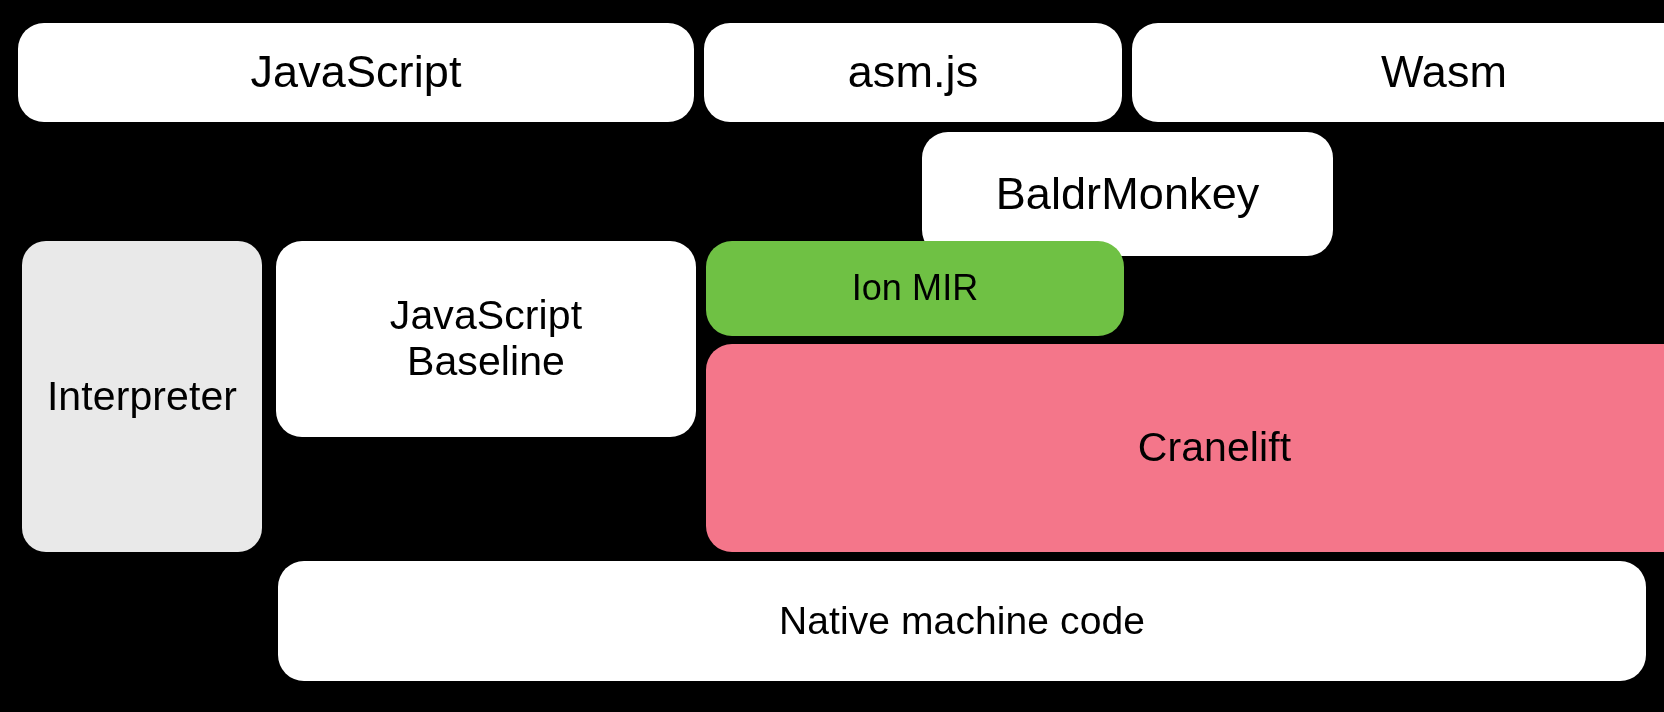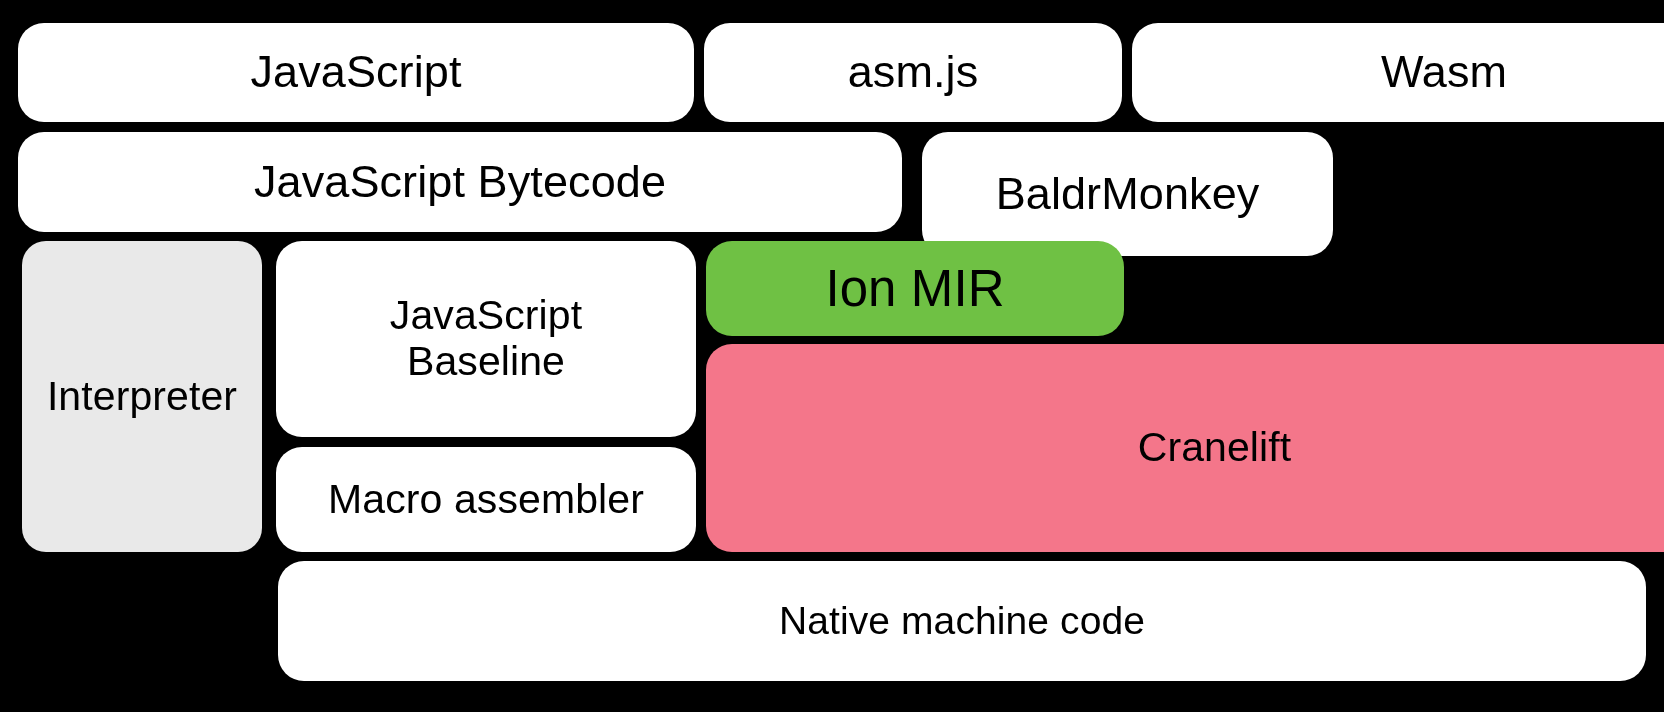--- a/index.html
+++ b/index.html
@@ -42,47 +42,45 @@
   .n-wasm            { left: 1132px; top: 10px;  width: 624px; height: 99px;  font-size: 45px; border-radius: 26px; }
 
   
   .n-js-bytecode     { left: 18px;   top: 119px; width: 884px; height: 100px; font-size: 45px; }
   .n-baldrmonkey     { left: 922px;  top: 119px; width: 411px; height: 124px; font-size: 45px; }
 
   
   .n-interpreter     { left: 22px;   top: 228px; width: 240px; height: 311px; font-size: 41px; border-radius: 24px; }
   .n-js-baseline     { left: 276px;  top: 228px; width: 420px; height: 196px; font-size: 41px; }
   .n-macro-assembler { left: 276px;  top: 434px; width: 420px; height: 105px; font-size: 41px; }
-  .n-ion-mir         { left: 706px;  top: 228px; width: 418px; height: 95px;  font-size: 51px; }
+  .n-ion-mir         { left: 706px;  top: 228px; width: 418px; height: 95px;  font-size: 36px; }
   .n-cranelift       { left: 706px;  top: 331px; width: 1017px; height: 208px; font-size: 41px; }
 
   
   .n-native-code     { left: 278px;  top: 548px; width: 1368px; height: 120px; font-size: 39px; }
 </style>
 </head>
 <body>
 
 <div id="canvas">
 
   <div class="node fill-white n-javascript">JavaScript</div>
 
   <div class="node fill-white n-asmjs">asm.js</div>
 
   <div class="node fill-white n-wasm">Wasm</div>
 
-  <div class="node fill-white n-js-bytecode">JavaScript Bytecode</div>
 
   <div class="node fill-white n-baldrmonkey">BaldrMonkey</div>
 
   <div class="node fill-grey n-interpreter">Interpreter</div>
 
   <div class="node fill-white n-js-baseline">JavaScript
 Baseline</div>
 
-  <div class="node fill-white n-macro-assembler">Macro assembler</div>
 
   <div class="node fill-green n-ion-mir">Ion MIR</div>
 
   <div class="node fill-pink n-cranelift">Cranelift</div>
 
   <div class="node fill-white n-native-code">Native machine code</div>
 
 </div>
 
 </body></html>

